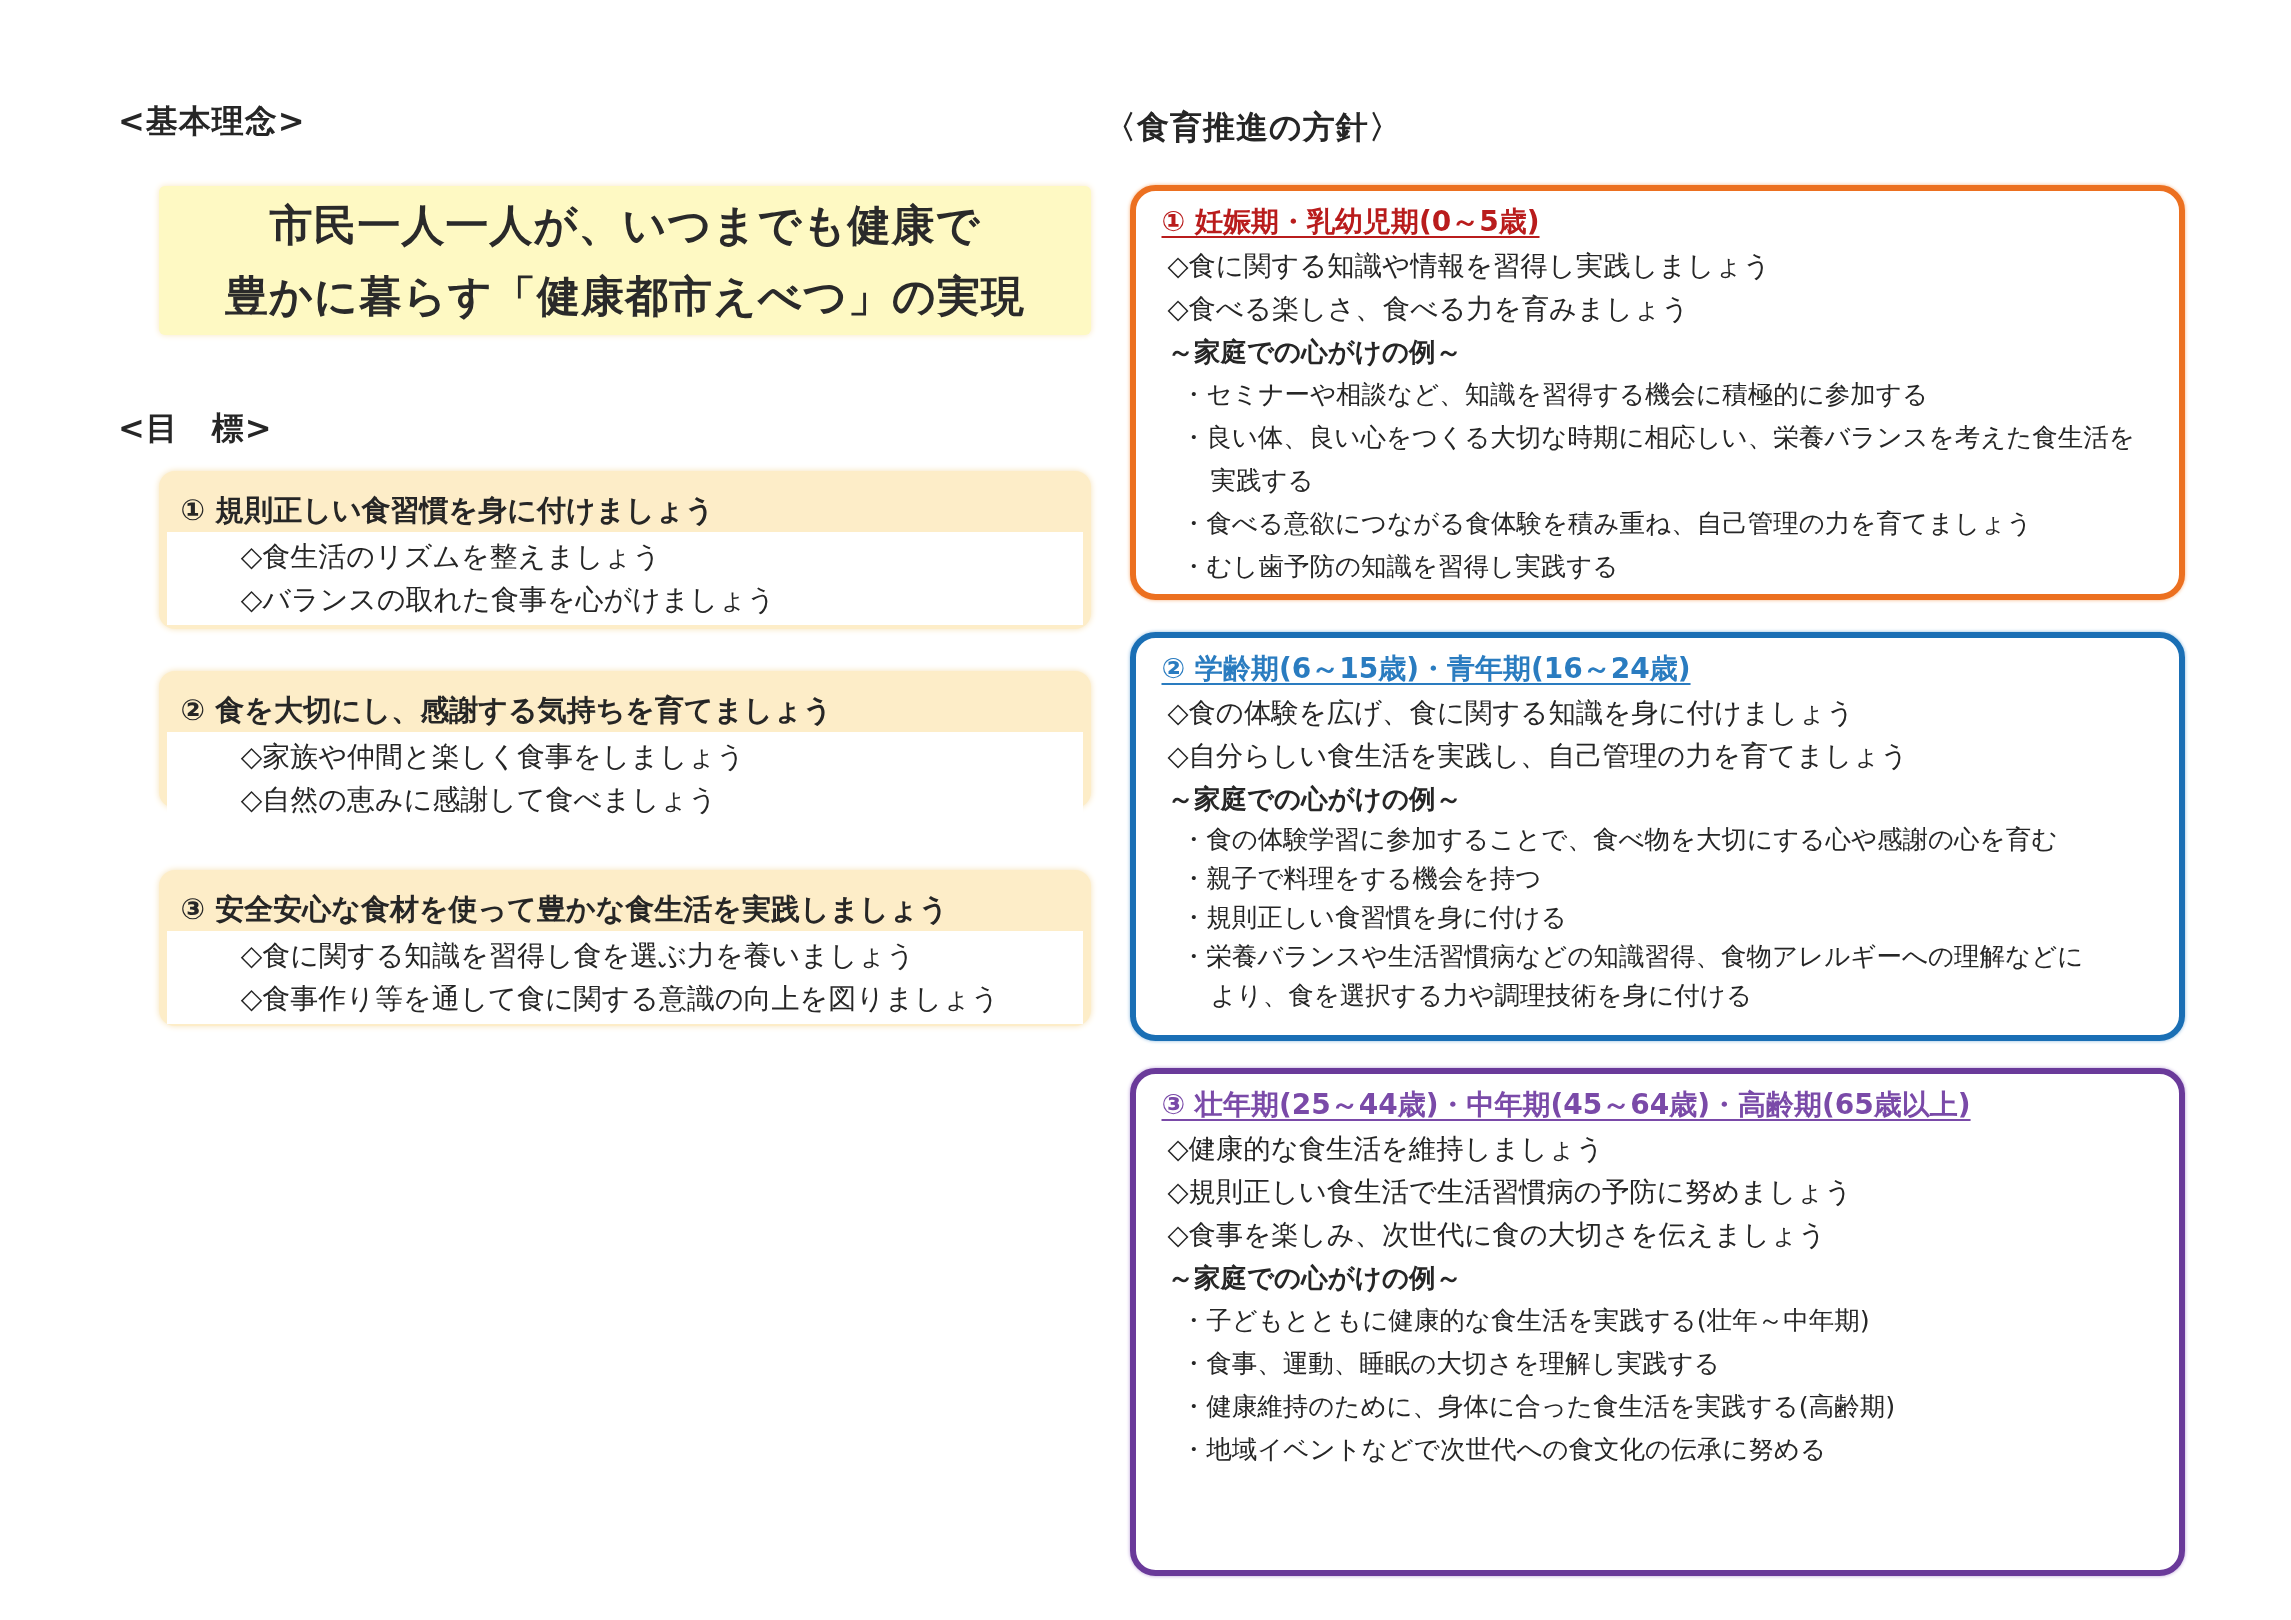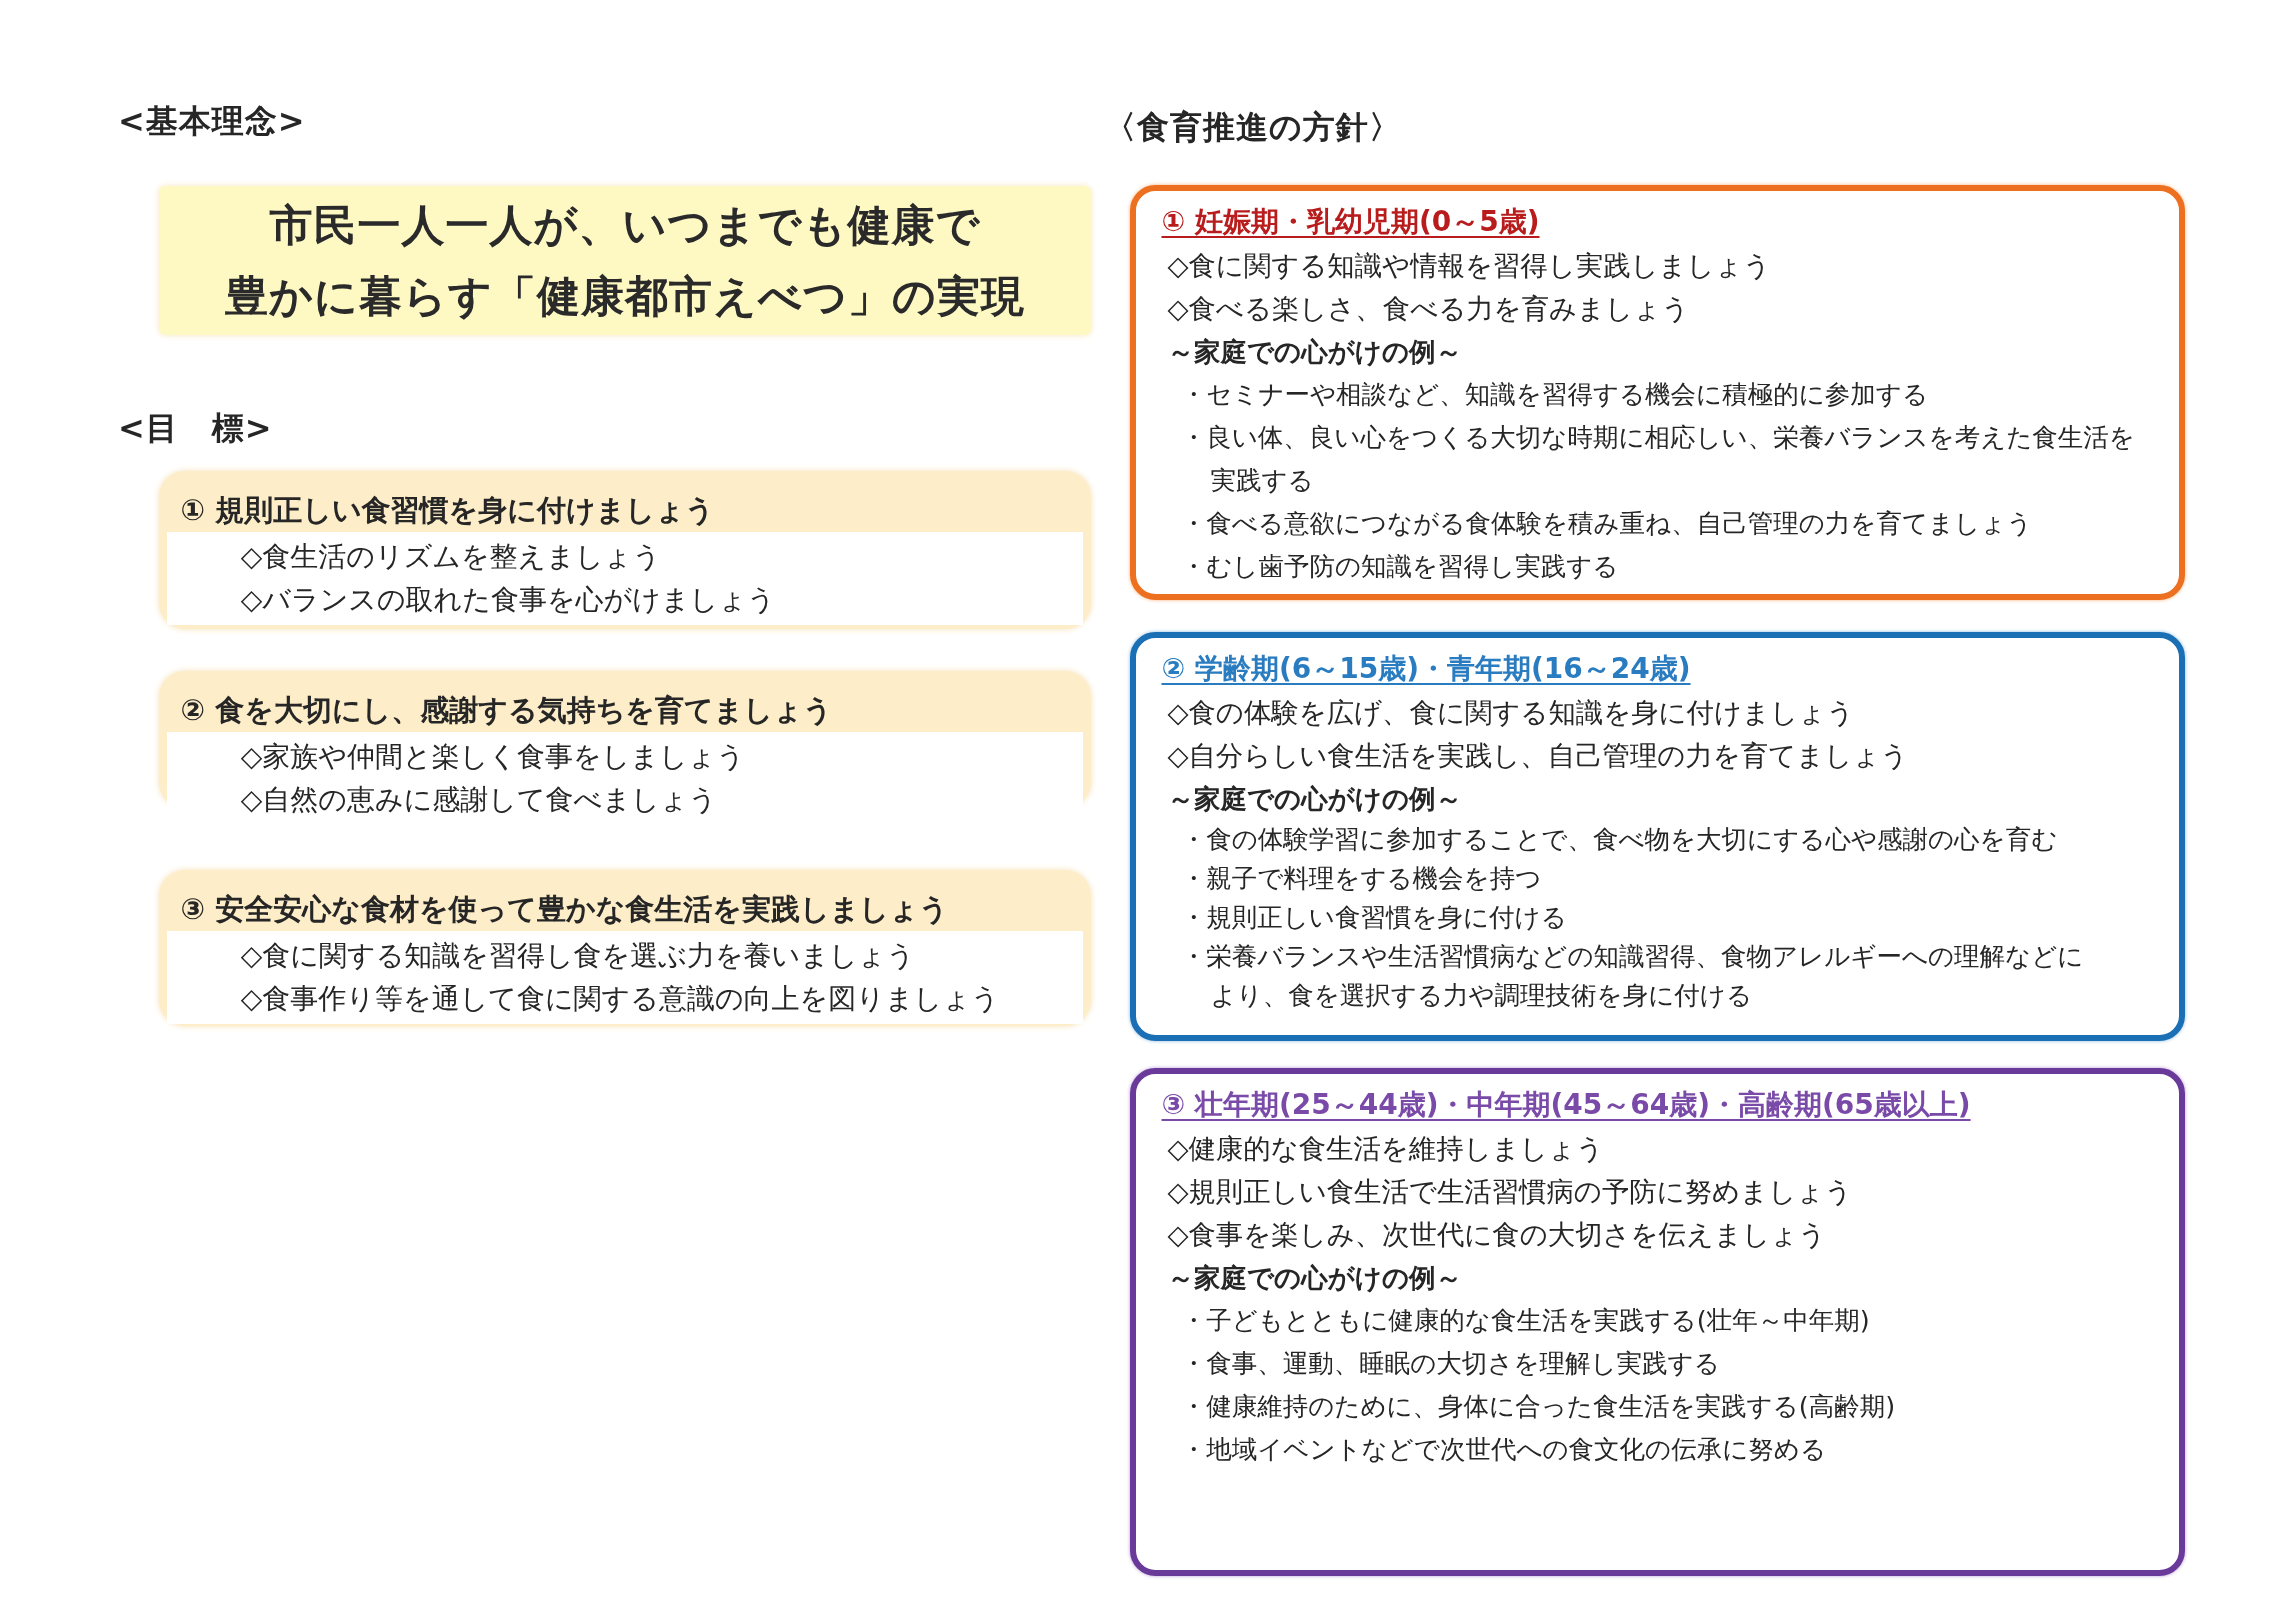--- a/index.html
+++ b/index.html
@@ -4,21 +4,21 @@
 <style>
   html, body { margin:0; padding:0; background:#ffffff; }
   body { width:2292px; height:1620px; position:relative; overflow:hidden;
          font-family:"DejaVu Sans", "Liberation Sans", sans-serif; color:#262626; }
   .abs { position:absolute; }
   .section-heading { font-size:32px; font-weight:bold; letter-spacing:1px; }
   .vision-box { left:159px; top:186px; width:932px; height:149px; background:#fef9c3;
                 border-radius:6px; box-shadow:0 0 5.9px #f8e7c2; display:flex; flex-direction:column;
                 justify-content:center; align-items:center; }
   .vision-line { font-size:43px; font-weight:bold; line-height:71px; color:#2a2a2a; letter-spacing:1px; }
-  .goal-box { left:159px; width:932px; background:#fdedc8; border-radius:26px;
+  .goal-box { left:159px; width:932px; background:#fdedc8; border-radius:16px;
               box-shadow:0 0 5.9px #f6e2b8; }
   .goal-title { font-size:29px; font-weight:bold; padding:17.6px 0 0 21.6px; height:43px; line-height:43px; }
   .goal-body { background:#ffffff; margin:0 7.8px 9.8px 7.8px; padding:3.9px 0 3.9px 74px; }
   .goal-item { font-size:28px; line-height:43px; }
   .policy-box { left:1130px; width:1055px; background:#ffffff; border-radius:25.5px; box-sizing:border-box;
                 border:6.9px solid; padding:9.8px 19.6px 0 25.5px; }
   .policy-title { font-size:28px; font-weight:bold; text-decoration:underline; text-underline-offset:4.9px;
                   line-height:41px; height:43px; }
   .policy-goal { font-size:27.4px; line-height:43px; padding-left:5.9px; }
   .policy-sub { font-size:26.5px; font-weight:bold; line-height:43px; padding-left:5.9px; }

